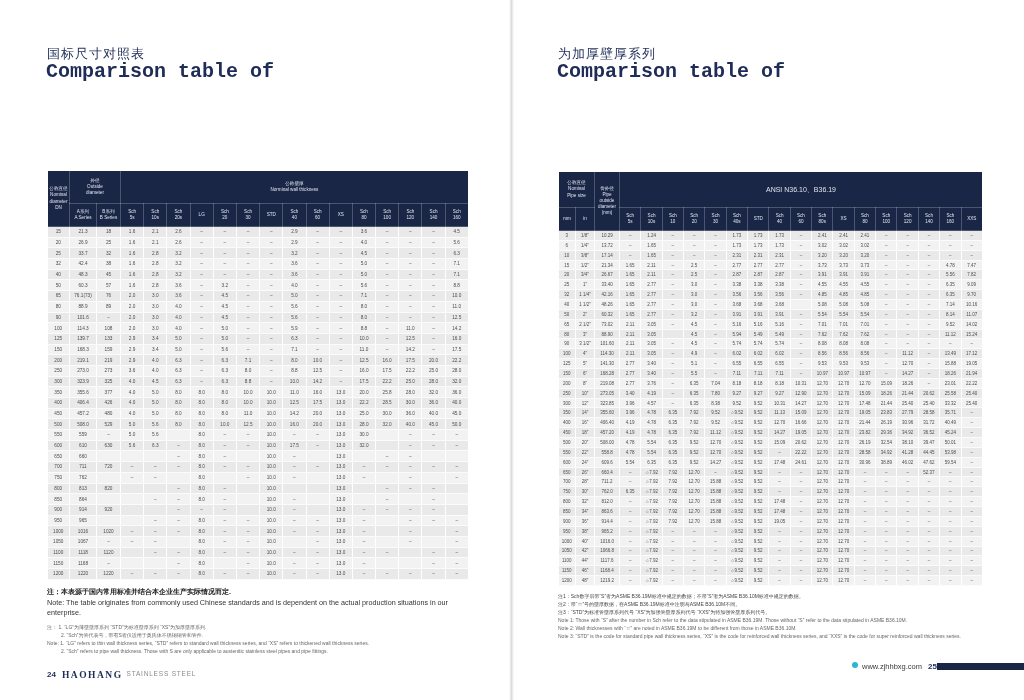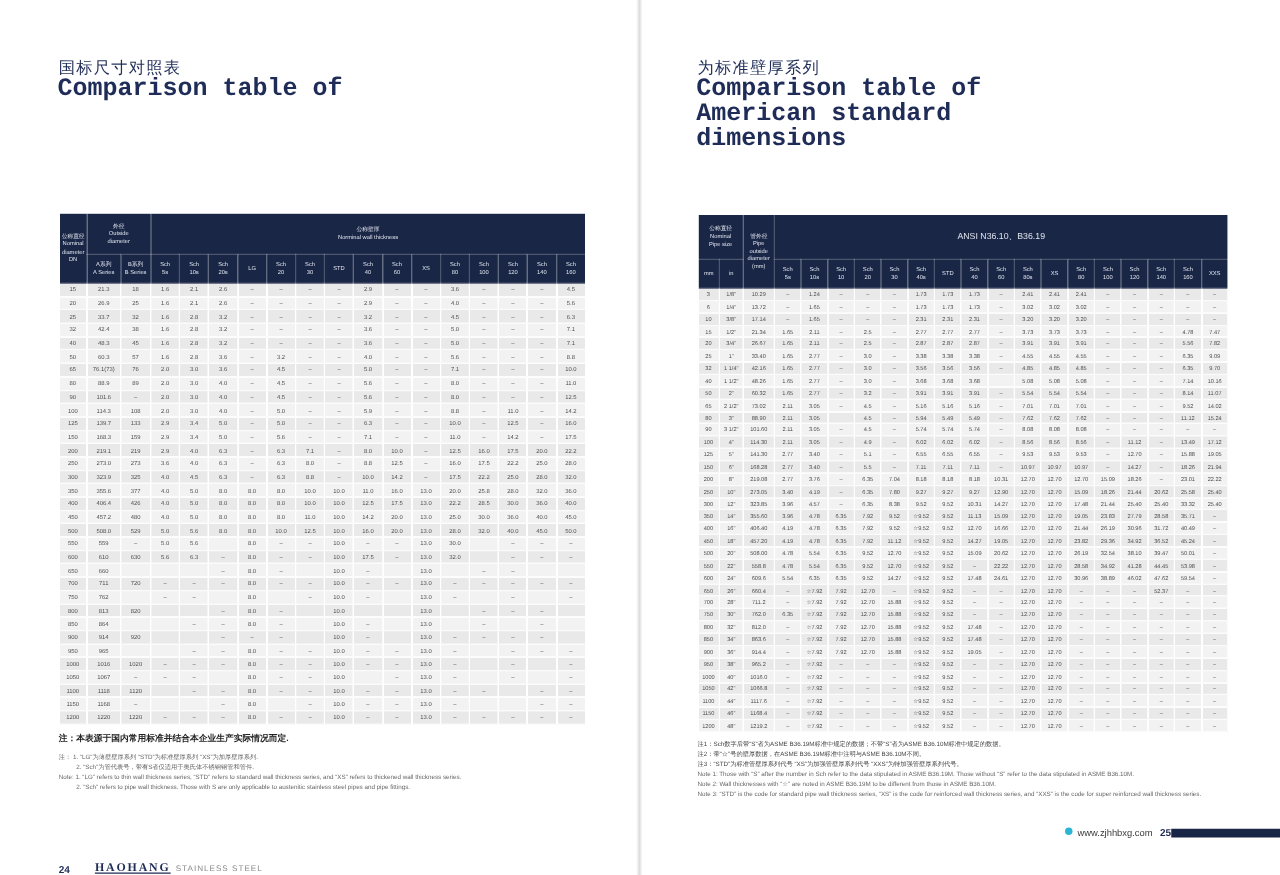--- a/index.html
+++ b/index.html
@@ -34,24 +34,24 @@
   .tbl-right thead tr:nth-child(2) th { height:23px; }
   .tbl-right tbody tr { height:9.86px; }
   .tbl-right tbody td { font-size:4.5px; }
   .tbl-right thead th.ansi { font-size:7px; }
 
   .notes { position:absolute; color:#555; }
   .note-zh-bold { font-size:7px; font-weight:bold; color:#222; line-height:1.5; }
   .note-en-main { font-size:7.2px; color:#333; line-height:1.5; }
   .note-small   { font-size:5px; color:#666; line-height:1.6; }
 
-  .footer-left { position:absolute; left:47px; top:690px; display:flex; align-items:center; }
+  .footer-left { position:absolute; left:47px; top:670px; display:flex; align-items:flex-start; }
   .page-num { font-size:8px; font-weight:bold; color:#1e2c57; }
   .brand { font-family:"Liberation Serif", serif; font-weight:bold; font-size:9.5px;
-           color:#1e2c57; letter-spacing:1.5px; margin-left:20px;text-decoration:underline; }
+           color:#1e2c57; letter-spacing:1.5px; margin-left:6px; }
   .brand-suffix { font-size:6.5px; color:#8a8a8a; letter-spacing:0.8px; margin-left:4px; }
 
   .footer-right { position:absolute; left:852px; top:662px; display:flex; align-items:flex-start; }
   .dot-icon { width:6px; height:6px; border-radius:50%; background:#2ab5d5; margin-right:4px; }
   .url { font-size:7.5px; color:#3a3a3a; }
   .footer-right .page-num { margin-left:6px; }
   .footer-bar { position:absolute; left:937px; top:663px; width:87px; height:7px; background:#1a2646; }
 </style>
 </head>
 <body>
@@ -775,32 +775,32 @@
           <td>–</td>
           <td>–</td>
           <td>–</td>
           <td>–</td>
         </tr>
       </tbody>
   </table>
 
   <div class="notes" style="left:47px; top:587px; width:424px;">
     <div class="note-zh-bold">注：本表源于国内常用标准并结合本企业生产实际情况而定.</div>
+    <div class="note-en-main">Note: The table originates from commonly used Chinese standards and is dependent on the actual production situations in our enterprise.</div>
     <div class="note-small" style="margin-top:4px;">注：  1. “LG”为薄壁壁厚系列 “STD”为标准壁厚系列 “XS”为加厚壁厚系列.</div>
     <div class="note-small" style="padding-left:14px;">2. “Sch”为管代表号，带有S者仅适用于奥氏体不锈钢钢管和管件.</div>
     <div class="note-small">Note: 1. “LG” refers to thin wall thickness series, “STD” refers to standard wall thickness series, and “XS” refers to thickened wall thickness series.</div>
     <div class="note-small" style="padding-left:14px;">2. “Sch” refers to pipe wall thickness. Those with S are only applicable to austenitic stainless steel pipes and pipe fittings.</div>
   </div>
 
   <div class="gutter"></div>
 
-  <div class="title-zh" style="left:558px; top:45px;">为标准壁厚系列</div>
+  <div class="title-zh" style="left:558px; top:45px;">为加厚壁厚系列</div>
   <div class="title-en" style="left:557px; top:62px;">
     <div>Comparison table of</div>
-    <div>American standard dimensions</div>
   </div>
 
   <table class="tbl-right">
     <colgroup>
       <col style="width:17px">
         <col style="width:19px">
         <col style="width:25px">
       <col span="17" style="width:21.35px">
     </colgroup>
     <thead>

